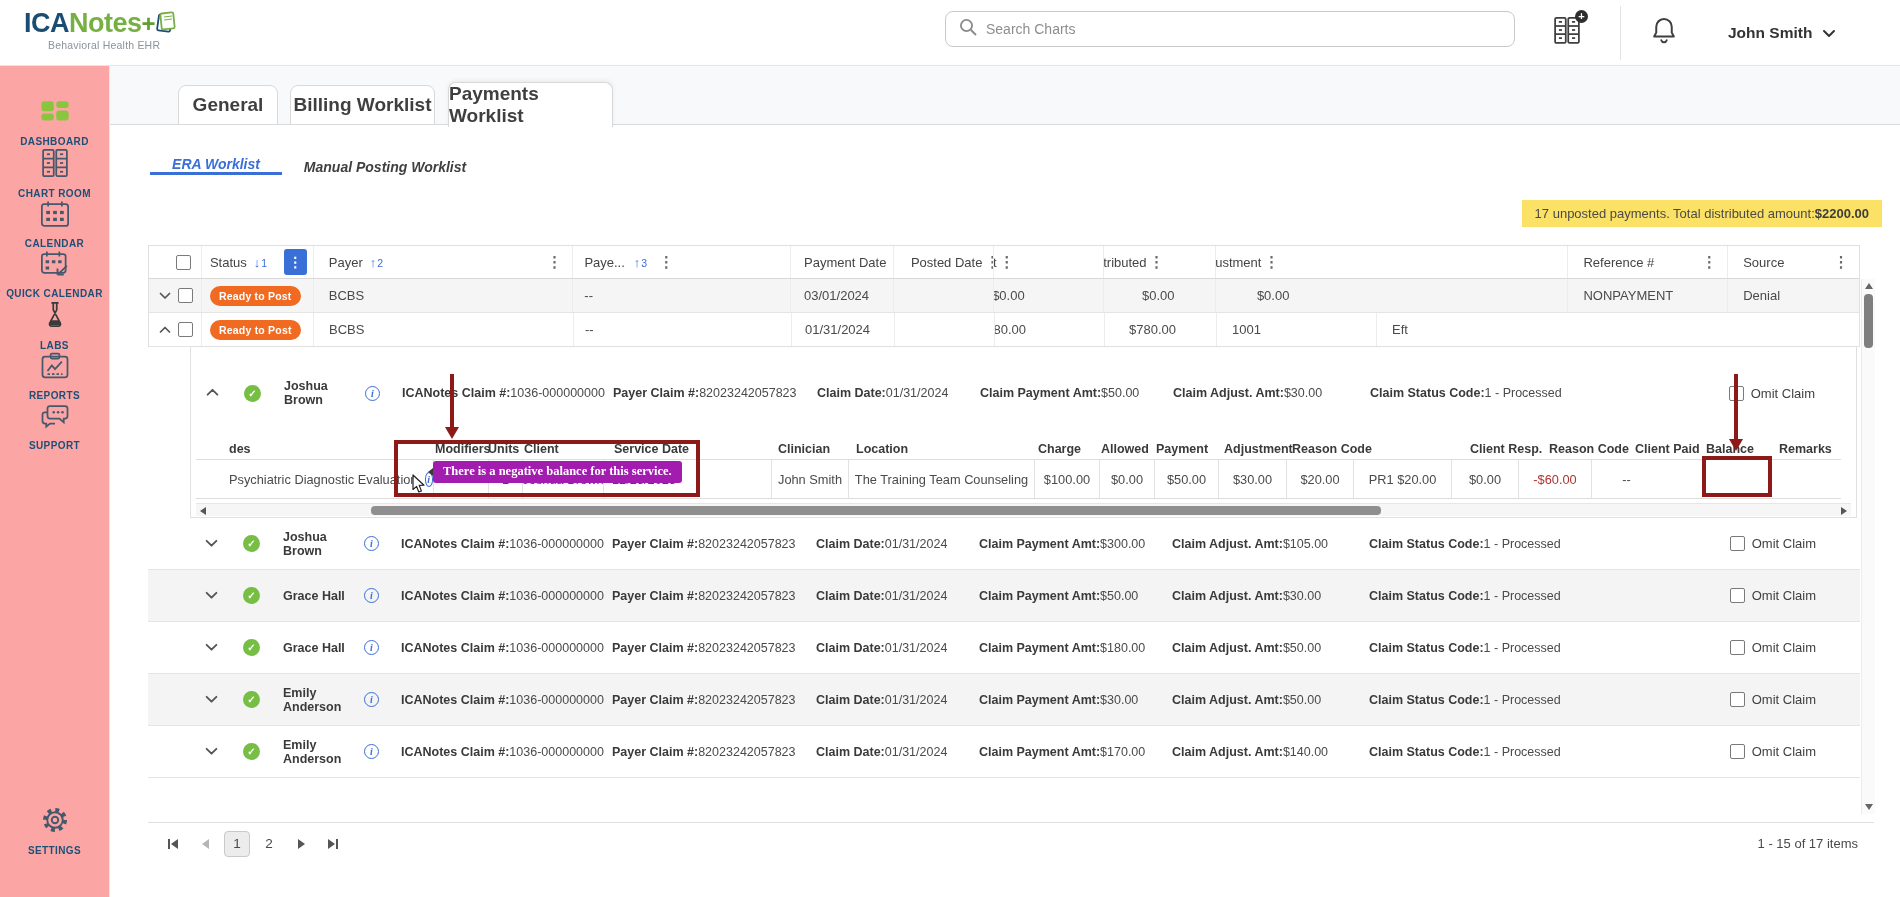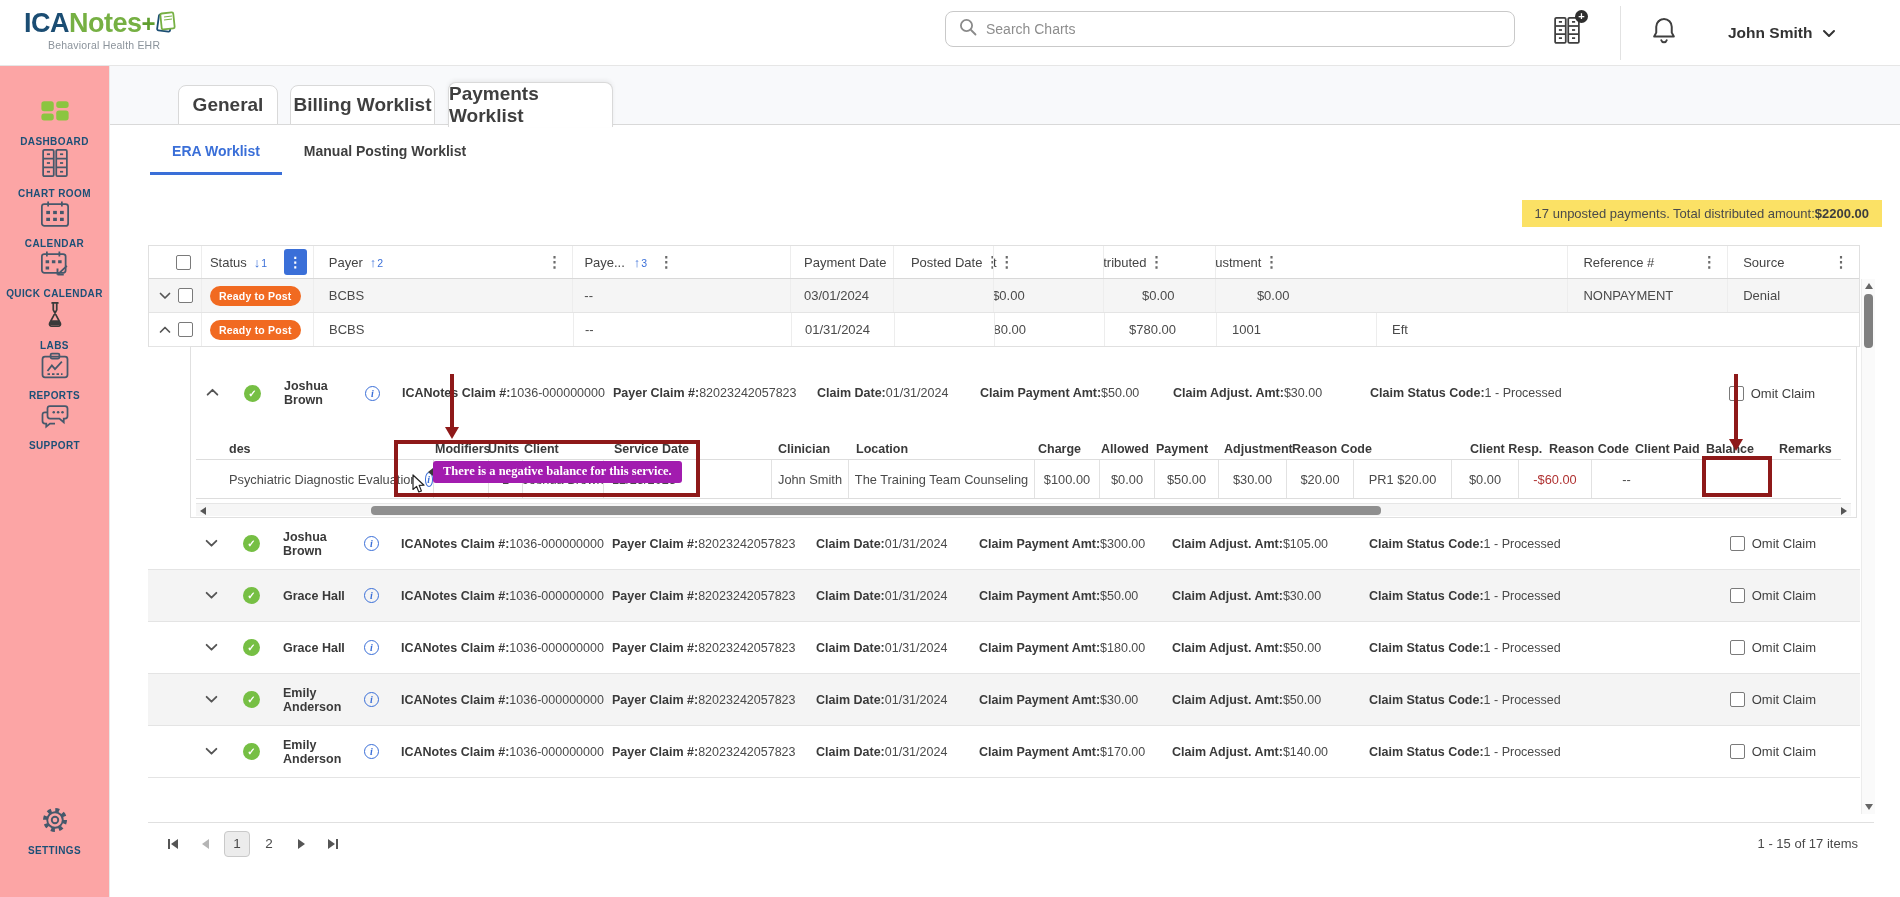--- a/index.html
+++ b/index.html
@@ -29,21 +29,21 @@
   .side-item { display:flex; flex-direction:column; align-items:center; gap:6px; width:100px; cursor:pointer; }
   .side-item .lbl { font-size:10px; font-weight:bold; color:#1c5077; text-align:center; letter-spacing:0.4px; line-height:12px; }
   .side-item.settings { margin-top:auto; margin-bottom:40px; }
 
   
   .content-bg { position:absolute; left:110px; top:66px; width:1790px; height:60px; background:#f8f9fb; }
   .panel { position:absolute; left:110px; top:125px; width:1790px; height:772px; background:#fff; }
   .tab-line { position:absolute; left:110px; top:124px; width:1790px; height:1px; background:#d9d9d9; z-index:6; }
   .tab { position:absolute; top:85px; height:40px; background:#fff; border:1px solid #d9d9d9; border-radius:8px 8px 0 0; display:flex; align-items:center; justify-content:center; font-size:19px; font-weight:bold; color:#3f3f3f; z-index:6; cursor:pointer;margin-left:28px; }
   .tab.active { top:82px; height:45px; border-bottom:none; z-index:7; box-shadow:0 -2px 4px rgba(0,0,0,0.06); }
-  .subtab { position:absolute; top:143px; height:32px; display:flex; align-items:flex-start; justify-content:center; font-size:14px; font-weight:bold; color:#3f3f3f; z-index:8; cursor:pointer; }
+  .subtab { position:absolute; top:143px; height:32px; display:flex; align-items:flex-end; justify-content:center; font-size:14px; font-weight:bold; color:#3f3f3f; z-index:8; cursor:pointer;font-style:italic; }
   .subtab.active { color:#3a6fd8; border-bottom:3px solid #3a6fd8; }
 
   .banner { position:absolute; top:200px; right:18px; height:27px; background:#fbe165; display:flex; align-items:center; padding:0 13px; font-size:13px; color:#4a4a4a; z-index:8; }
   .banner b { font-weight:bold; color:#3d3d3d; }
 
   
   .grid { position:absolute; left:148px; top:245px; width:1712px; border:1px solid #e0e0e0; border-bottom:none; z-index:8; background:#fff; }
   .g-row { display:flex; align-items:center; height:34px; border-bottom:1px solid #e4e4e4; background:#fff; font-size:13px; color:#4a4a4a; }
   .g-row.head { height:33px; border-bottom:1px solid #d8d8d8; color:#444; }
   .g-row.gray { background:#f5f5f5; }

